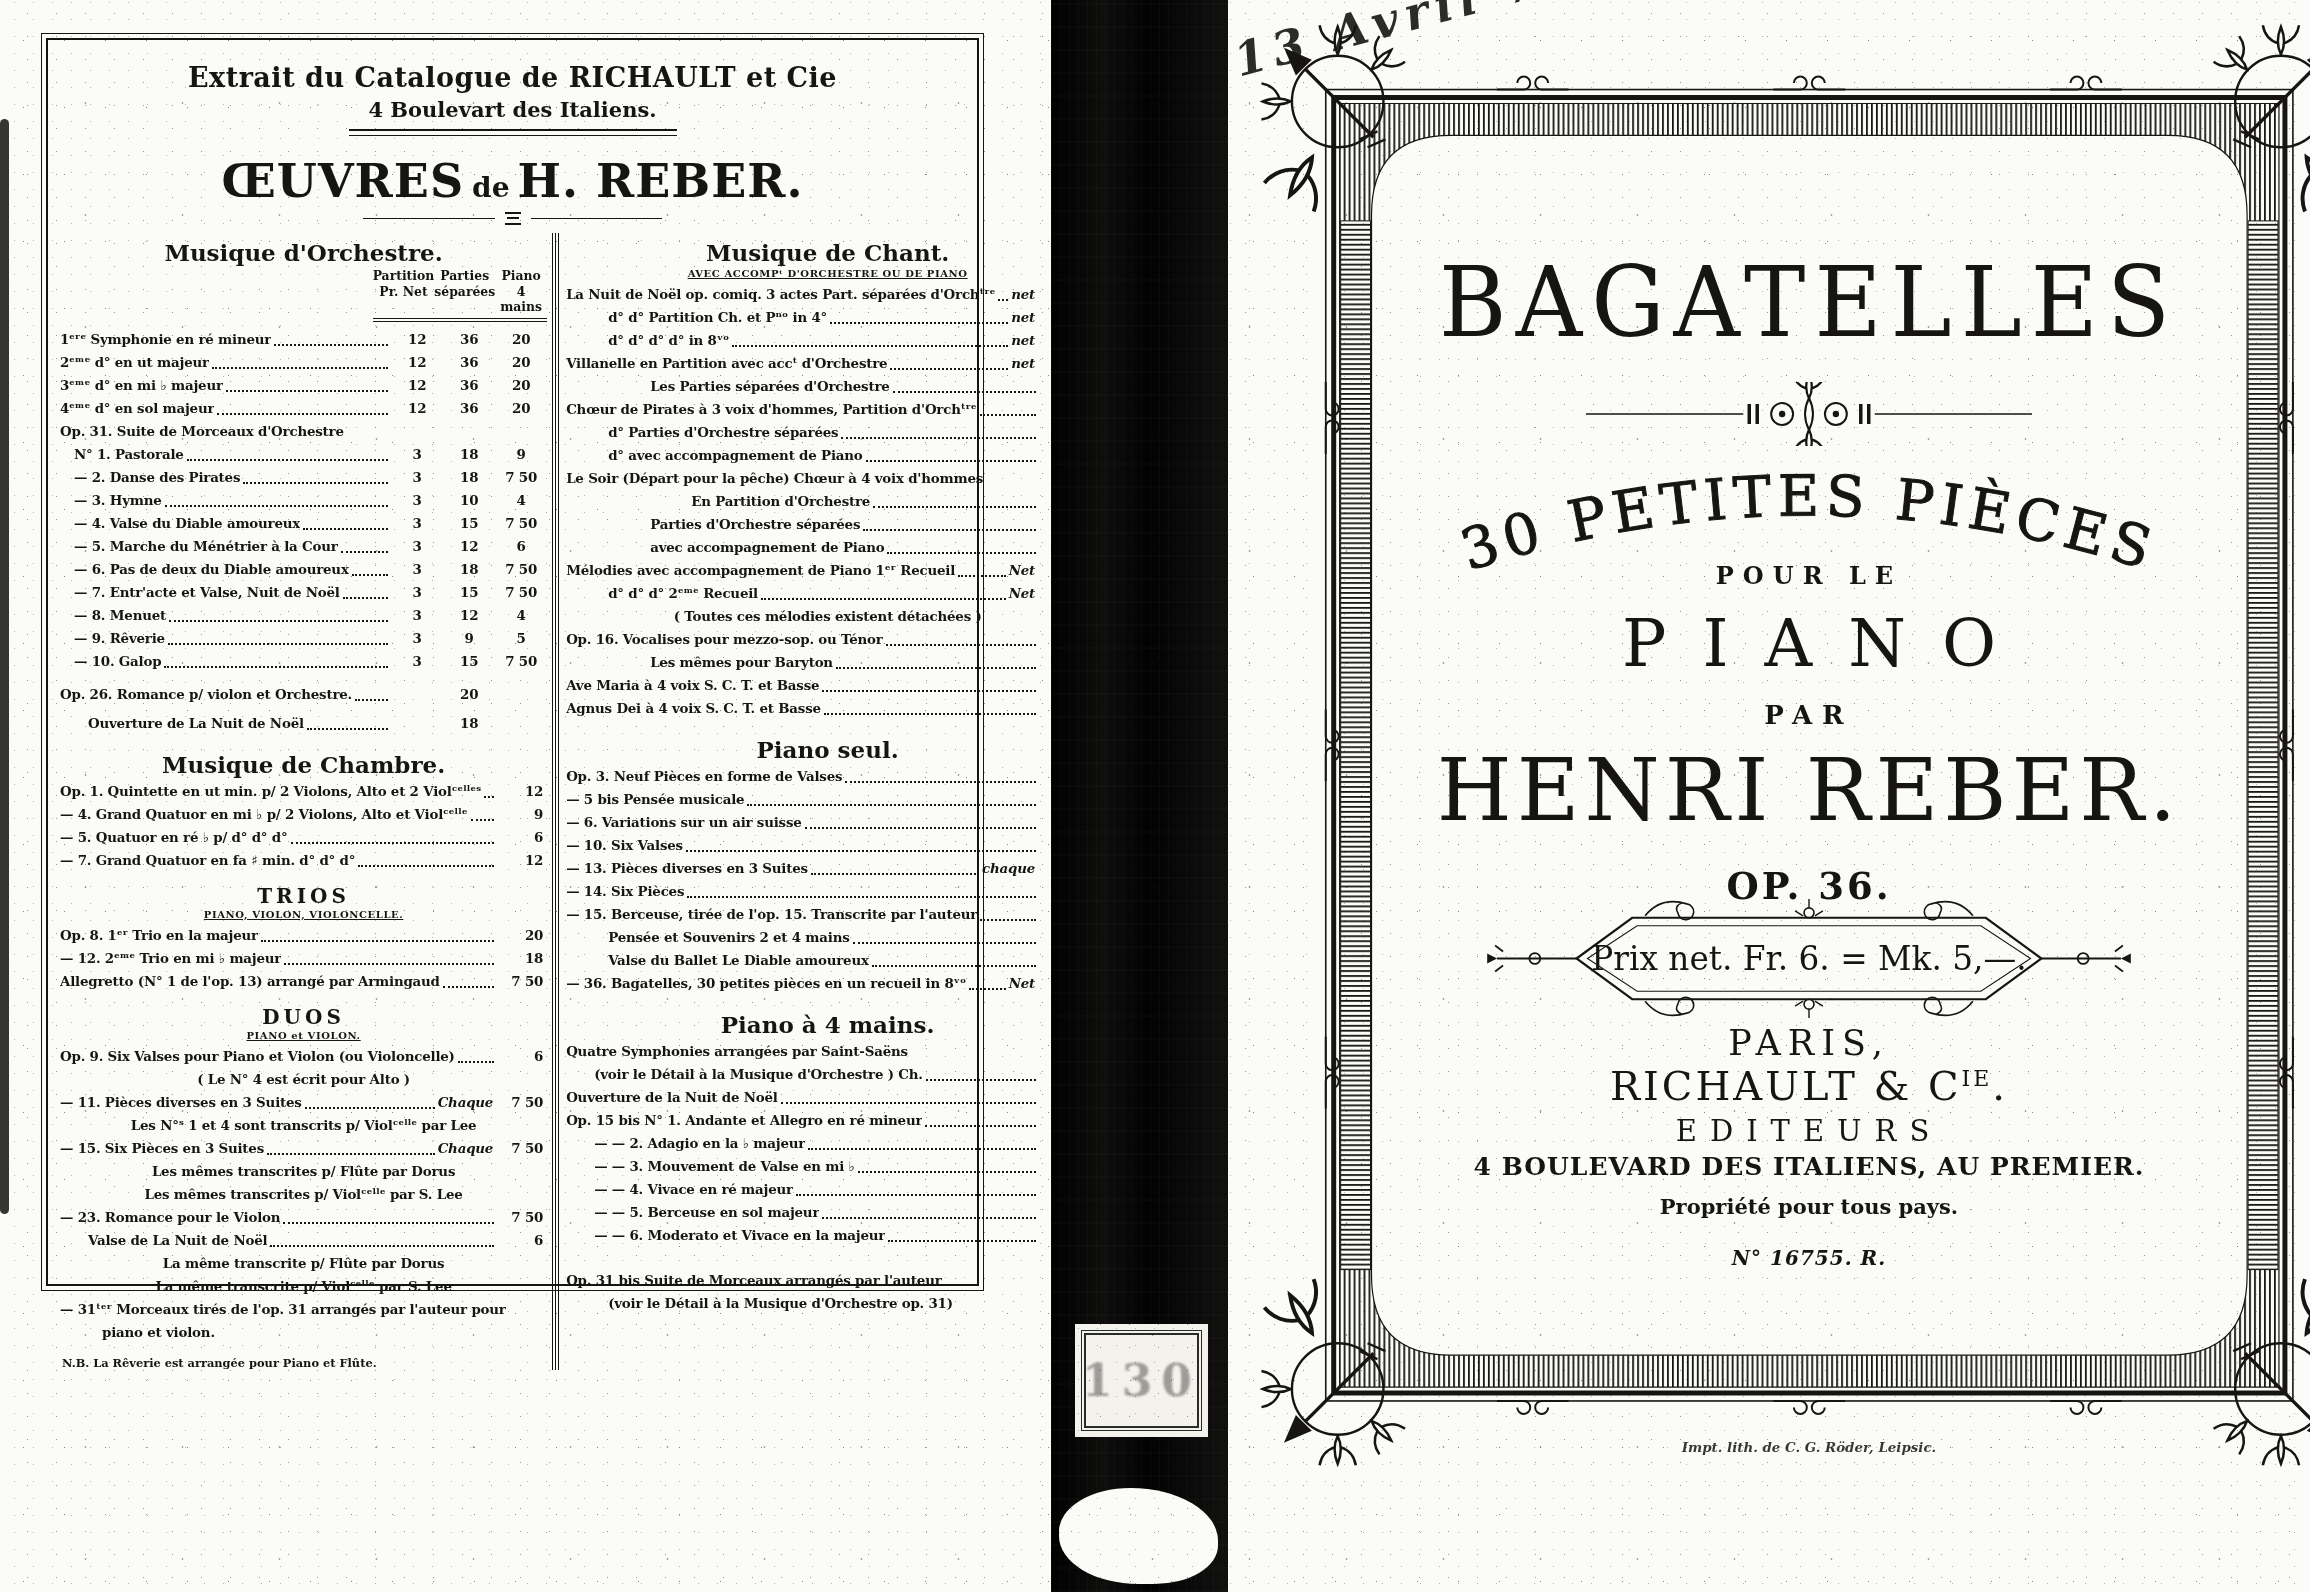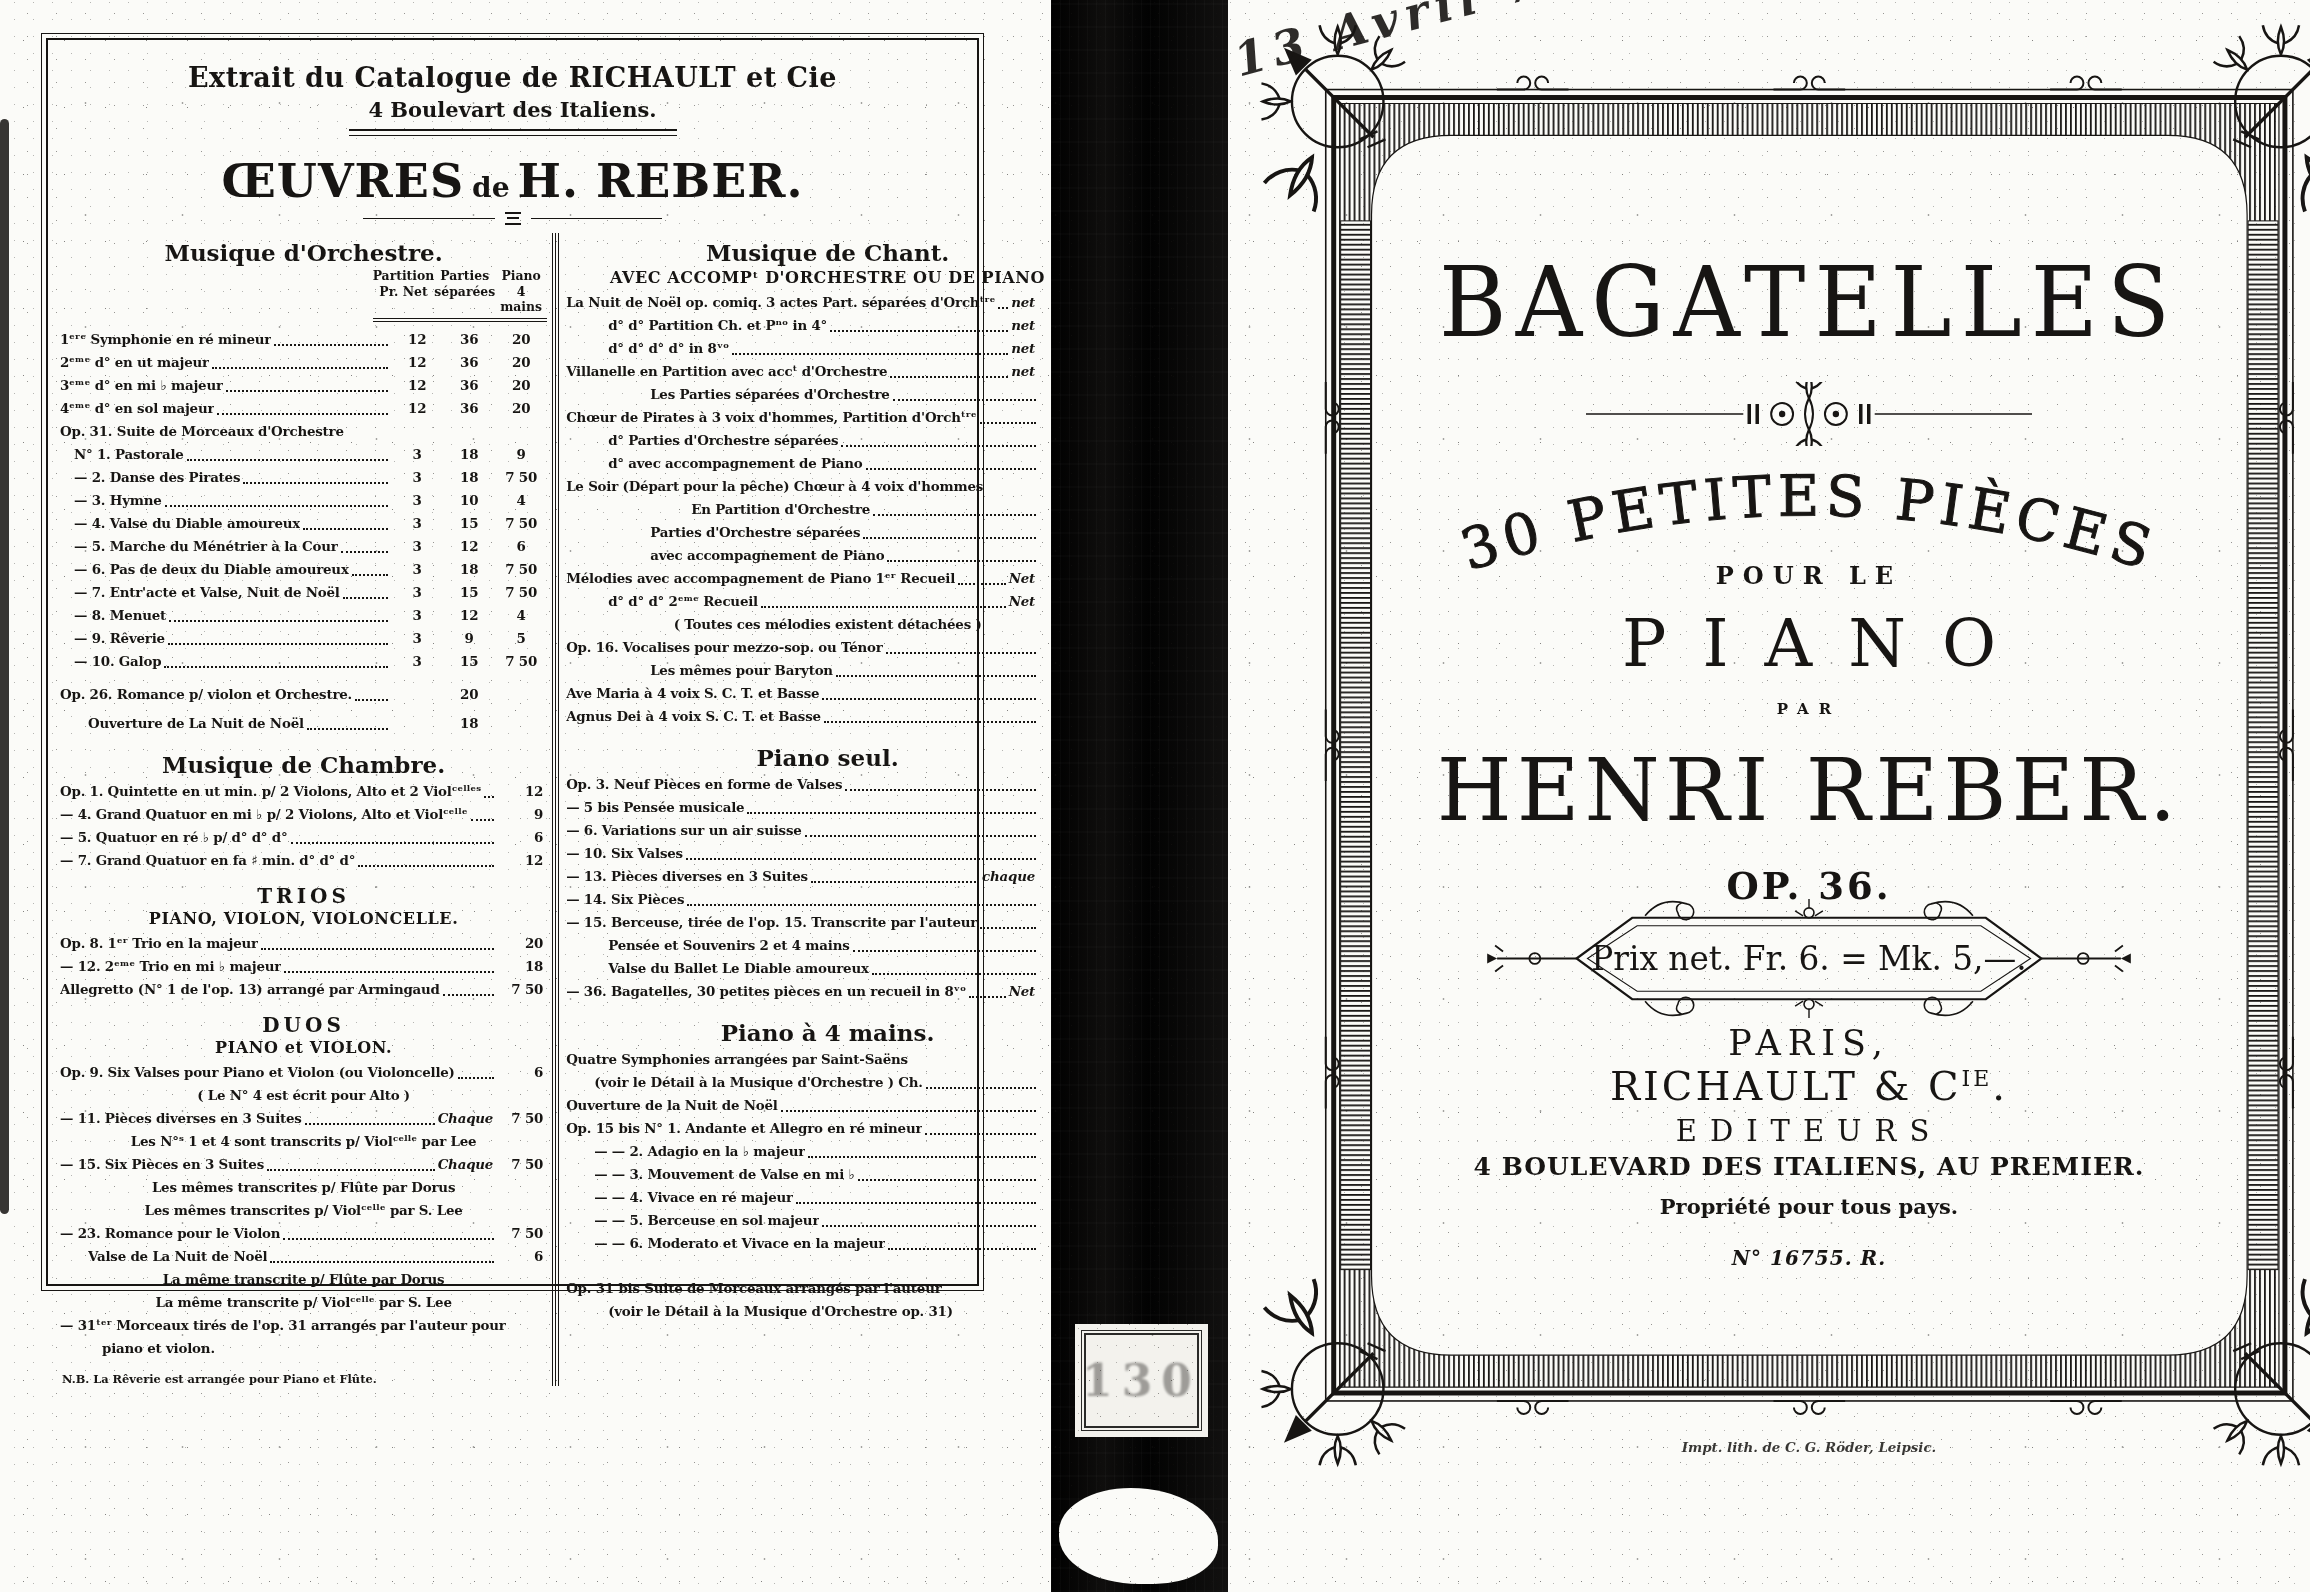--- a/index.html
+++ b/index.html
@@ -33,21 +33,21 @@
   .lp-div .g:after{content:"";position:absolute;left:2px;right:2px;top:2.5px;border-top:2px solid #171513;}
 
   .cols{display:flex;align-items:stretch;padding:0 8px;}
   .col{flex:0 0 448px;padding:0 4px;box-sizing:border-box;}
   .col.rightcol{flex:1;padding:0 6px;}
   .vrule{flex:0 0 7px;background:repeating-linear-gradient(90deg,#171513 0 1.3px,transparent 1.3px 3.2px);margin:0 1px;}
 
   .sec-title{font-size:23px;font-weight:700;text-align:center;margin:6px 0 2px;}
   .sec-title.tall{margin-top:16px;}
   .sec-title2{font-size:20px;font-weight:700;text-align:center;letter-spacing:4px;margin:12px 0 0;}
-  .sec-sub{font-size:16px;font-weight:700;text-align:center;letter-spacing:0.6px;margin:1px 0 4px;}
+  .sec-sub{font-size:10px;font-weight:700;text-align:center;letter-spacing:0.6px;margin:1px 0 4px;text-decoration:underline;}
 
   .orch-head{display:flex;margin:2px 0 6px;}
   .orch-head .sp{flex:1;}
   .orch-head .oh{flex:0 0 52px;font-size:12.4px;font-weight:700;text-align:center;
     white-space:pre-line;line-height:1.25;border-bottom:4px double #171513;padding-bottom:3px;}
 
   .cat-row{display:flex;align-items:baseline;font-size:13.4px;font-weight:700;line-height:23px;letter-spacing:-0.2px;}
   .cat-row .lab{white-space:nowrap;min-width:0;overflow:hidden;}
   .cat-row.noprices .lab{white-space:normal;overflow:visible;}
   .cat-row.center{justify-content:center;}
@@ -76,21 +76,21 @@
   .frame{position:absolute;left:0;top:0;}
   .hand{position:absolute;left:-5px;top:-12px;font-size:46px;font-style:italic;font-weight:700;
     transform:rotate(-15deg);letter-spacing:7px;opacity:.9;z-index:4;white-space:nowrap;}
   .rp-content{position:absolute;left:137px;top:0;width:876px;height:1563px;text-align:center;z-index:3;}
   .abs{position:absolute;left:0;right:0;}
   .t-title{top:249px;font-size:92px;letter-spacing:9px;transform:scaleY(1.06);}
   .orn-wrap{position:absolute;top:382px;left:50%;transform:translateX(-50%);}
   .arch{position:absolute;top:434px;left:0;}
   .t-pourle{top:561px;font-size:24px;font-weight:700;letter-spacing:9px;}
   .t-piano{top:605px;font-size:66px;letter-spacing:36px;padding-left:36px;}
-  .t-par{top:700px;font-size:15px;font-weight:700;letter-spacing:10px;}
+  .t-par{top:700px;font-size:26px;font-weight:700;letter-spacing:10px;}
   .t-composer{top:740px;font-size:86px;letter-spacing:5px;}
   .t-opus{top:848px;font-size:37px;font-weight:700;letter-spacing:3px;margin-top:16px;}
   .cart-wrap{position:absolute;top:884px;left:50%;transform:translateX(-50%);}
   .t-city{top:1023px;font-size:35px;letter-spacing:7px;}
   .t-pub{top:1063px;font-size:40px;letter-spacing:3px;}
   .t-pub sup{font-size:22px;}
   .t-role{top:1114px;font-size:29px;letter-spacing:13px;}
   .t-addr{top:1152px;font-size:25px;font-weight:700;letter-spacing:1px;}
   .t-rights{top:1194px;font-size:21px;font-weight:700;}
   .t-plate{top:1246px;font-size:20px;font-style:italic;font-weight:700;letter-spacing:1px;}

